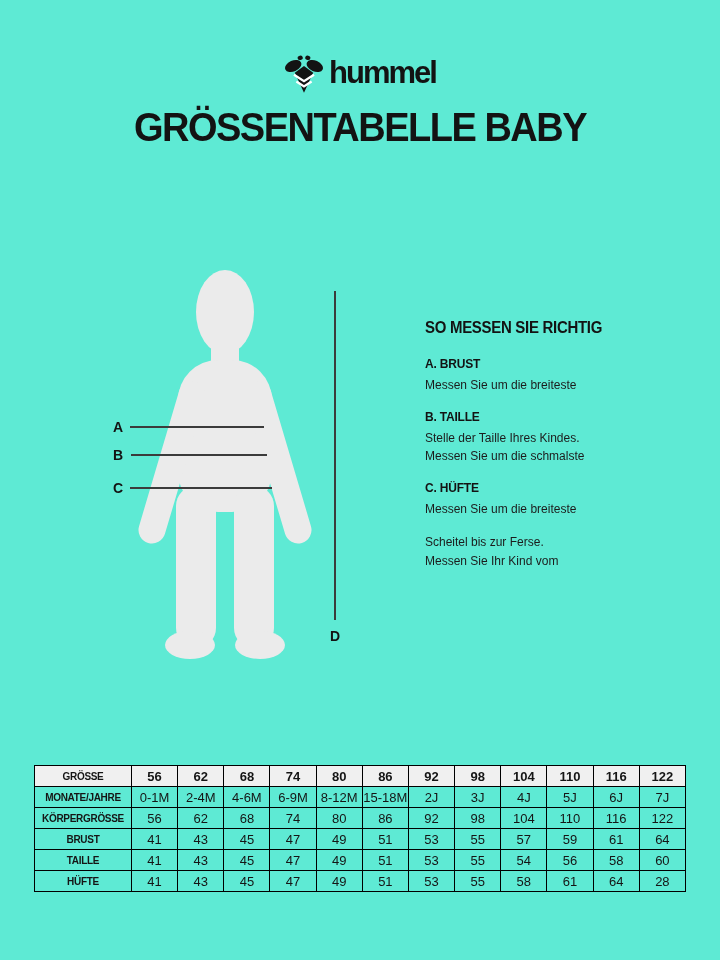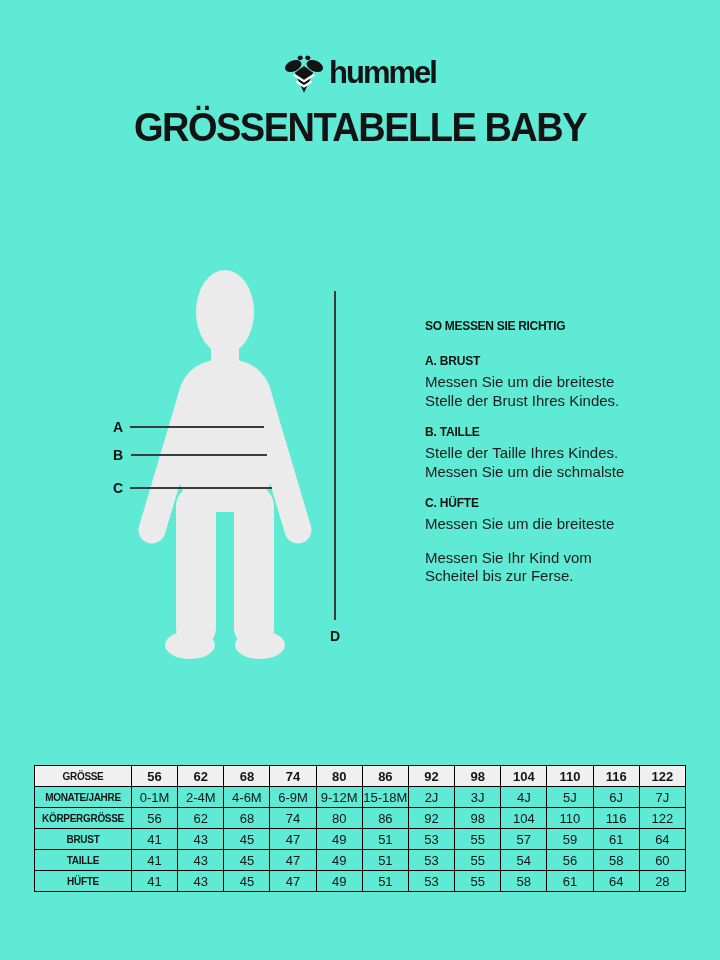--- a/index.html
+++ b/index.html
@@ -79,38 +79,38 @@
   #line-d  { left: 334px; top: 291px; }
   #label-d { left: 327px; top: 628px; }
 
   
   .instructions {
     position: absolute;
     left: 425px; top: 318px;
     width: 260px;
   }
   .instructions-title {
-    font-size: 12px;
+    font-size: 15px;
     font-weight: 800;
     letter-spacing: -0.3px;
     color: #131313;
     margin-bottom: 22px;
     transform: scaleY(1.05);
     transform-origin: left top;
   }
   .section { margin-bottom: 15px; }
   .section-heading {
     font-size: 12px;
     font-weight: 800;
     letter-spacing: -0.2px;
     color: #131313;
     margin-bottom: 5px;
   }
   .section-line {
-    font-size: 15px;
+    font-size: 12px;
     font-weight: 400;
     line-height: 18.5px;
     color: #1c1c1c;
   }
 
   
   .size-table {
     position: absolute;
     left: 34px; top: 765px;
     width: 652px;
@@ -188,37 +188,36 @@
 
   <div class="measure-line vertical" id="line-d"></div>
   <span class="marker-label" id="label-d">D</span>
 
   <div class="instructions">
     <div class="instructions-title">SO MESSEN SIE RICHTIG</div>
 
     <div class="section">
       <div class="section-heading">A. BRUST</div>
       <div class="section-line">Messen Sie um die breiteste</div>
-      <div class="section-line">Stelle der Brust Ihres Kindes.</div>
     </div>
 
     <div class="section">
       <div class="section-heading">B. TAILLE</div>
       <div class="section-line">Stelle der Taille Ihres Kindes.</div>
       <div class="section-line">Messen Sie um die schmalste</div>
     </div>
 
     <div class="section">
       <div class="section-heading">C. HÜFTE</div>
       <div class="section-line">Messen Sie um die breiteste</div>
     </div>
 
     <div class="section">
+      <div class="section-line">Scheitel bis zur Ferse.</div>
       <div class="section-line">Messen Sie Ihr Kind vom</div>
-      <div class="section-line">Scheitel bis zur Ferse.</div>
     </div>
   </div>
 
   <table class="size-table">
     <colgroup>
       <col class="label-col">
       <col>
         <col>
         <col>
         <col>
@@ -246,21 +245,21 @@
           <td>110</td>
           <td>116</td>
           <td>122</td>
         </tr>
         <tr>
           <td class="row-label">MONATE/JAHRE</td>
           <td>0-1M</td>
           <td>2-4M</td>
           <td>4-6M</td>
           <td>6-9M</td>
-          <td>9-12M</td>
+          <td>8-12M</td>
           <td>15-18M</td>
           <td>2J</td>
           <td>3J</td>
           <td>4J</td>
           <td>5J</td>
           <td>6J</td>
           <td>7J</td>
         </tr>
         <tr>
           <td class="row-label">KÖRPERGRÖSSE</td>

